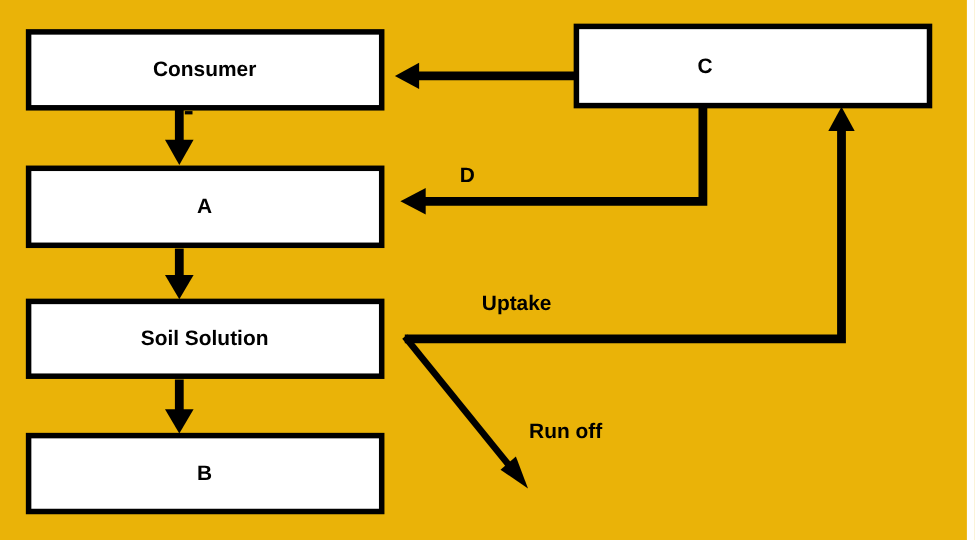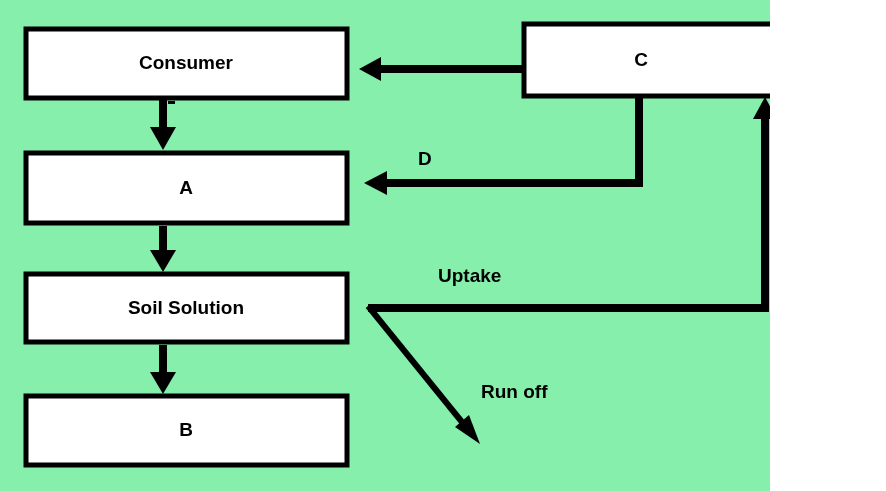--- a/index.html
+++ b/index.html
@@ -2,23 +2,23 @@
 <html><head>
 <meta charset="utf-8">
 <style>
   html, body {
     margin: 0;
     padding: 0;
     background: #ffffff;
   }
   #canvas {
     position: relative;
-    width: 770px;
+    width: 879px;
     height: 491px;
-    background: #86efac;
+    background: #eab308;
     overflow: hidden;
     font-family: "Liberation Sans", sans-serif;
   }
   #diagram-svg {
     position: absolute;
     left: 0;
     top: 0;
     width: 886px;
     height: 491px;
   }

